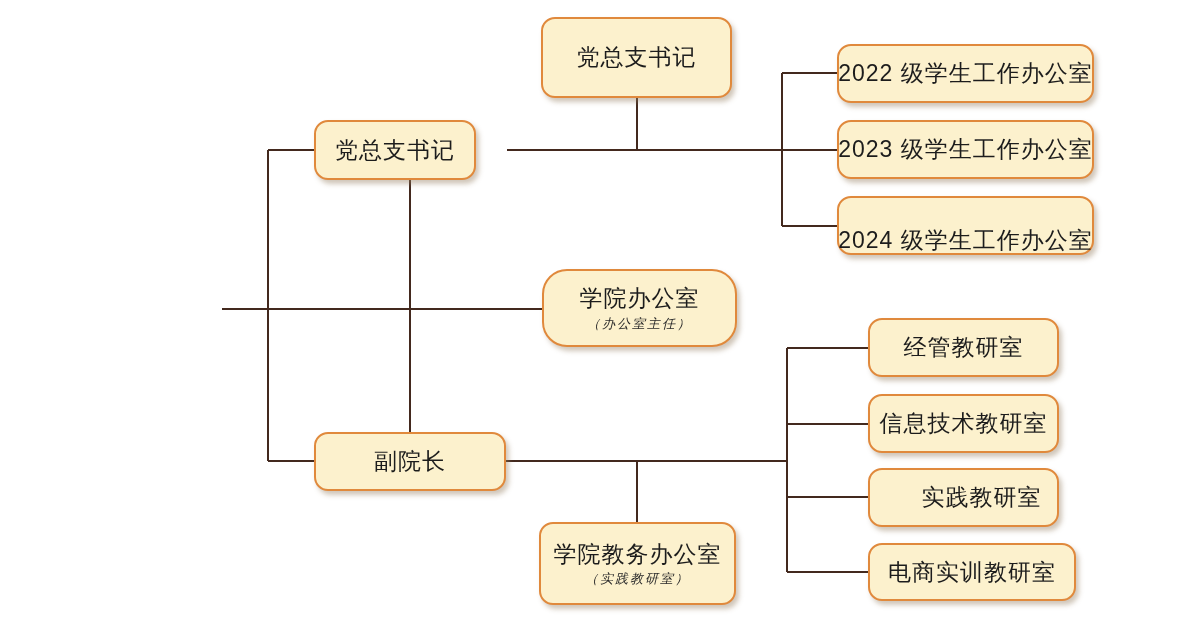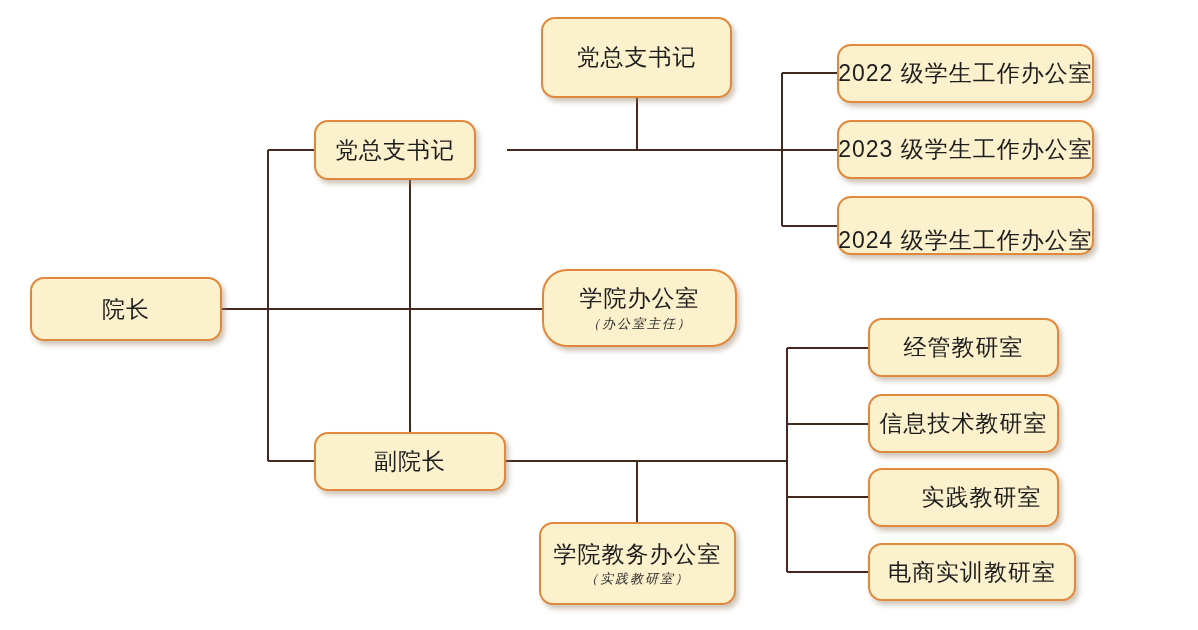--- a/index.html
+++ b/index.html
@@ -81,23 +81,20 @@
       <line x1="787" y1="348" x2="787" y2="572"></line>
       <line x1="787" y1="348" x2="868" y2="348"></line>
       <line x1="787" y1="424" x2="868" y2="424"></line>
       <line x1="787" y1="497" x2="868" y2="497"></line>
       <line x1="787" y1="572" x2="868" y2="572"></line>
 
       <line x1="637" y1="461" x2="637" y2="522"></line>
     </g>
   </svg>
 
-  <div class="node" style="left:30px; top:277px; width:192px; height:64px;">
-    <div class="label">院长</div>
-  </div>
 
   <div class="node" style="left:314px; top:120px; width:162px; height:60px;">
     <div class="label">党总支书记</div>
   </div>
 
   <div class="node" style="left:541px; top:17px; width:191px; height:81px;">
     <div class="label">党总支书记</div>
   </div>
 
   <div class="node" style="left:837px; top:44px; width:257px; height:59px;">

